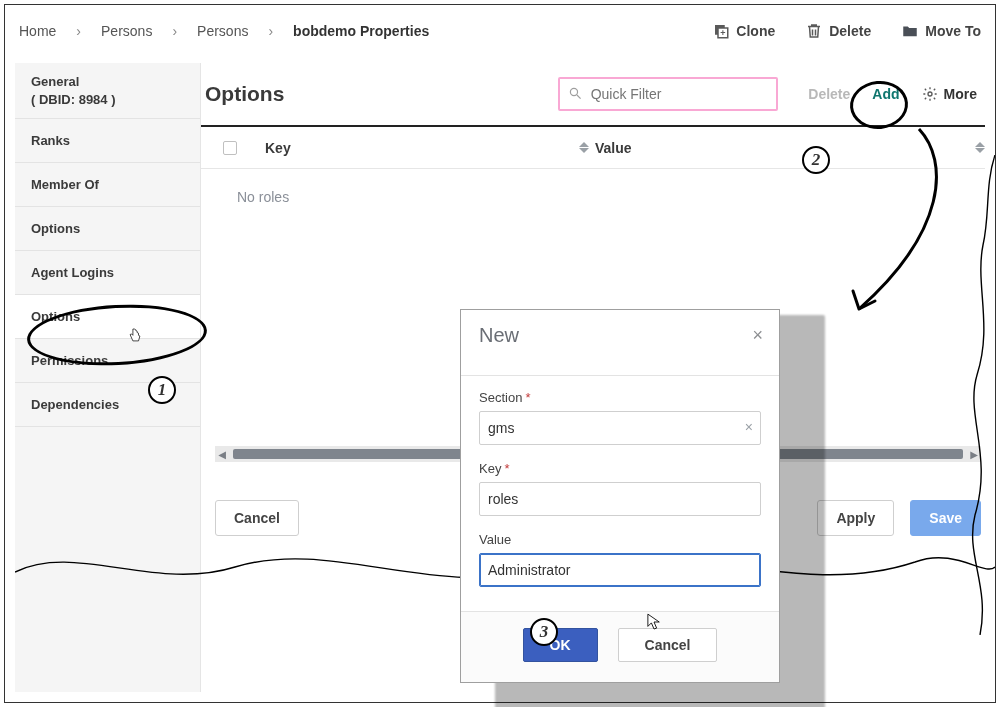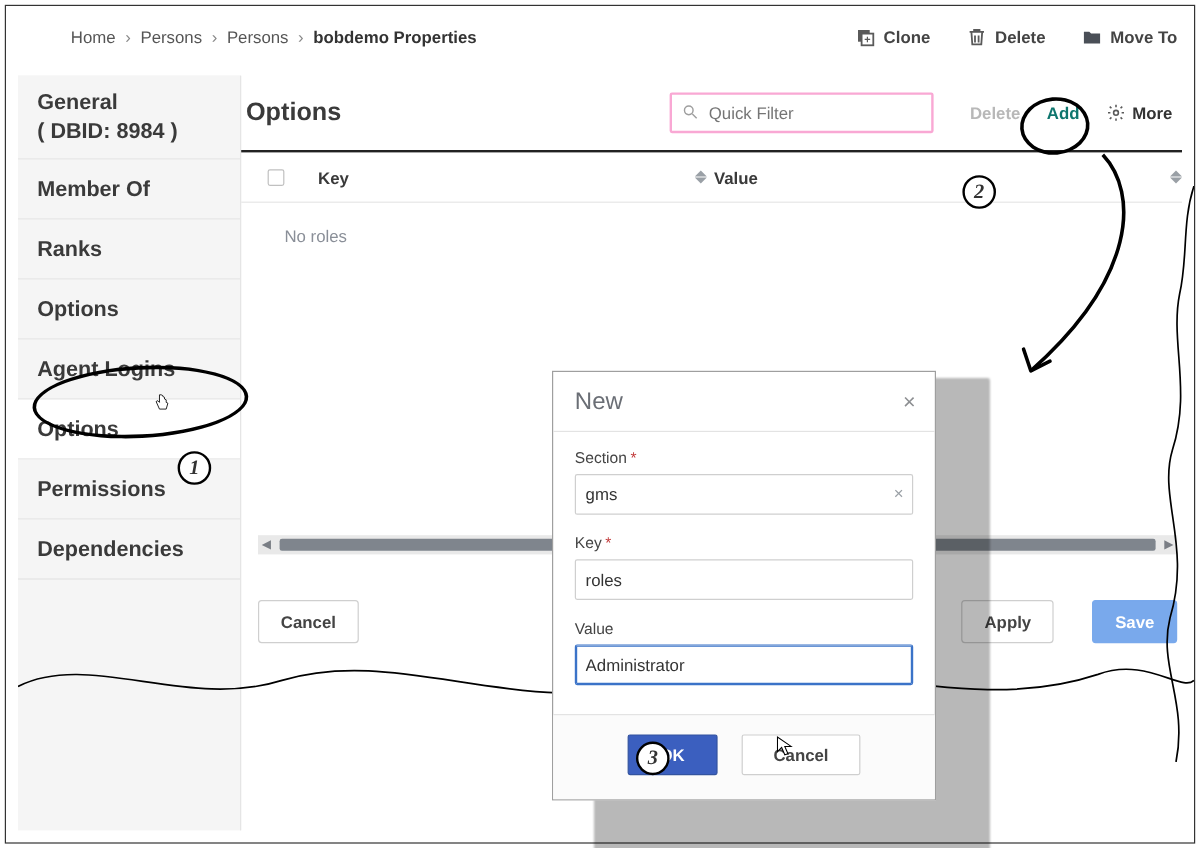--- a/index.html
+++ b/index.html
@@ -3,33 +3,33 @@
 <meta charset="utf-8">
 <style>
   * { box-sizing: border-box; }
   html, body { margin:0; padding:0; font-family: Arial, Helvetica, sans-serif; background:#fff; color:#333; }
   body { width:1000px; height:707px; position:relative; overflow:hidden; }
   .frame { position:absolute; left:4px; top:4px; width:992px; height:699px; border:1px solid #333; background:#fff; }
   .canvas { position:absolute; left:10px; top:10px; right:10px; bottom:10px; }
 
   
   .bc-row { display:flex; align-items:center; justify-content:space-between; height:32px; padding:0 4px; }
-  .bc { display:flex; align-items:center; gap:8px; color:#555; font-size:14px;margin-left:40px; }
+  .bc { display:flex; align-items:center; gap:20px; color:#555; font-size:14px; }
   .bc .sep { color:#888; }
   .bc .crumb.last { font-weight:700; color:#333; }
   .toolbar { display:flex; align-items:center; gap:30px; color:#444; font-size:14px; }
   .tbtn { display:flex; align-items:center; gap:6px; cursor:pointer; font-weight:700; }
   .ico { display:inline-flex; width:18px; height:18px; fill:#5a5a5a; }
   .ico.folder { fill:#4a4f57; }
 
   
   .content { position:absolute; left:0; top:48px; right:0; bottom:0; display:flex; }
   .sidebar { width:186px; flex:0 0 186px; border-right:1px solid #e5e5e5; background:#f5f5f5; }
   .snav { list-style:none; margin:0; padding:0; }
-  .snav li { padding:14px 16px; font-size:18px; color:#3a3a3a; font-weight:700; border-bottom:1px solid #e3e3e3; background:#f5f5f5; cursor:pointer; }
+  .snav li { padding:14px 16px; font-size:13px; color:#3a3a3a; font-weight:700; border-bottom:1px solid #e3e3e3; background:#f5f5f5; cursor:pointer; }
   .snav li.twoLine { line-height:1.35; padding-top:10px; padding-bottom:10px; }
   .snav li.active { background:#fff; }
 
   .main { flex:1; display:flex; flex-direction:column; padding:10px 0 0 0; position:relative; }
   .mainInner { padding:0 0 0 0; }
   .optHeader { display:flex; align-items:center; justify-content:space-between; padding:4px 0 0 0; }
   .optTitle { font-size:21px; font-weight:700; color:#3a3a3a; padding-left:4px; }
   .optActions { display:flex; align-items:center; gap:22px; font-size:14px; padding-right:8px; }
   .filterWrap { position:relative; width:220px; height:34px; border:2px solid #f9a8d4; border-radius:2px; display:flex; align-items:center; padding:0 8px; color:#888; margin-right:8px; }
   .filterWrap .search-ico { width:16px; height:16px; fill:#9e9e9e; margin-right:6px; }
@@ -49,32 +49,32 @@
   .chkBox { width:14px; height:14px; border:1px solid #c0c0c0; border-radius:2px; background:#fff; }
   .noItems { color:#8a8f98; font-size:14px; padding:20px 0 0 36px; }
 
   .scrollBar { position:absolute; left:14px; right:4px; bottom:230px; height:16px; background:#e9e9e9; display:flex; align-items:center; }
   .scrollBar .arrow { width:14px; height:14px; display:flex; align-items:center; justify-content:center; color:#7a7e85; font-size:10px; }
   .scrollBar .track { flex:1; height:10px; background:#7f858d; margin:0 4px; border-radius:2px; }
 
   .footerBtns { position:absolute; left:14px; right:4px; bottom:156px; display:flex; align-items:center; justify-content:space-between; }
   .btn { height:36px; padding:0 18px; border:1px solid #cfcfcf; background:#fff; border-radius:3px; font-size:14px; font-weight:700; color:#444; cursor:pointer; display:flex; align-items:center; }
   .btn.primary { background:#79a9ec; border-color:#79a9ec; color:#fff; }
-  .rightBtns { display:flex; gap:32px; }
+  .rightBtns { display:flex; gap:16px; }
 
   
   .circle { position:absolute; border:3px solid #000; border-radius:50%; background:transparent; pointer-events:none; }
   .numBadge { position:absolute; width:28px; height:28px; border:2.5px solid #000; border-radius:50%; display:flex; align-items:center; justify-content:center; font-family: Georgia, serif; font-style:italic; font-weight:700; font-size:17px; background:#fff; pointer-events:none; }
   .cursorHand { position:absolute; width:14px; height:18px; pointer-events:none; }
   .arrowMark { position:absolute; pointer-events:none; }
 
   
   .dialogShadow { position:absolute; left:480px; top:300px; width:330px; height:400px; background:rgba(0,0,0,0.28); filter:blur(1px); border-radius:2px; pointer-events:none; }
   .dialog { position:absolute; left:445px; top:294px; width:320px; background:#fff; border:1px solid #9f9f9f; box-shadow:0 0 0 rgba(0,0,0,0); }
-  .dlgHead { display:flex; align-items:center; justify-content:space-between; padding:14px 16px 12px 18px; border-bottom:1px solid #e3e3e3; }
+  .dlgHead { display:flex; align-items:center; justify-content:space-between; padding:14px 16px 28px 18px; border-bottom:1px solid #e3e3e3; }
   .dlgTitle { font-size:20px; color:#6a6e75; }
   .dlgClose { color:#8d8f92; font-size:18px; cursor:pointer; }
   .dlgBody { padding:14px 18px 8px 18px; }
   .fld { margin-bottom:16px; }
   .fld label { font-size:13px; font-weight:400; color:#444; display:block; margin-bottom:6px; }
   .fld label .req { color:#c23b3b; margin-left:3px; }
   .txtIn { width:100%; height:34px; border:1px solid #cfcfcf; border-radius:2px; padding:6px 26px 6px 8px; font-size:14px; color:#333; outline:none; }
   .txtWrap { position:relative; }
   .clearX { position:absolute; right:8px; top:8px; font-size:14px; color:#9aa0a6; cursor:pointer; }
   .focus { border-color:#3b73c8; box-shadow:0 0 0 1px #3b73c8 inset; }
@@ -133,22 +133,22 @@
         </div>
       </div>
     </div>
 
     <div class="content">
 
       <div class="sidebar">
         <ul class="snav">
           <li class="twoLine" style="white-space:pre-line">General
 ( DBID: 8984 )</li>
+          <li>Ranks</li>
           <li>Member Of</li>
-          <li>Ranks</li>
           <li>Options</li>
           <li>Agent Logins</li>
           <li class="active">Options</li>
           <li>Permissions</li>
           <li>Dependencies</li>
         </ul>
       </div>
 
       <div class="main">
         <div class="mainInner">

